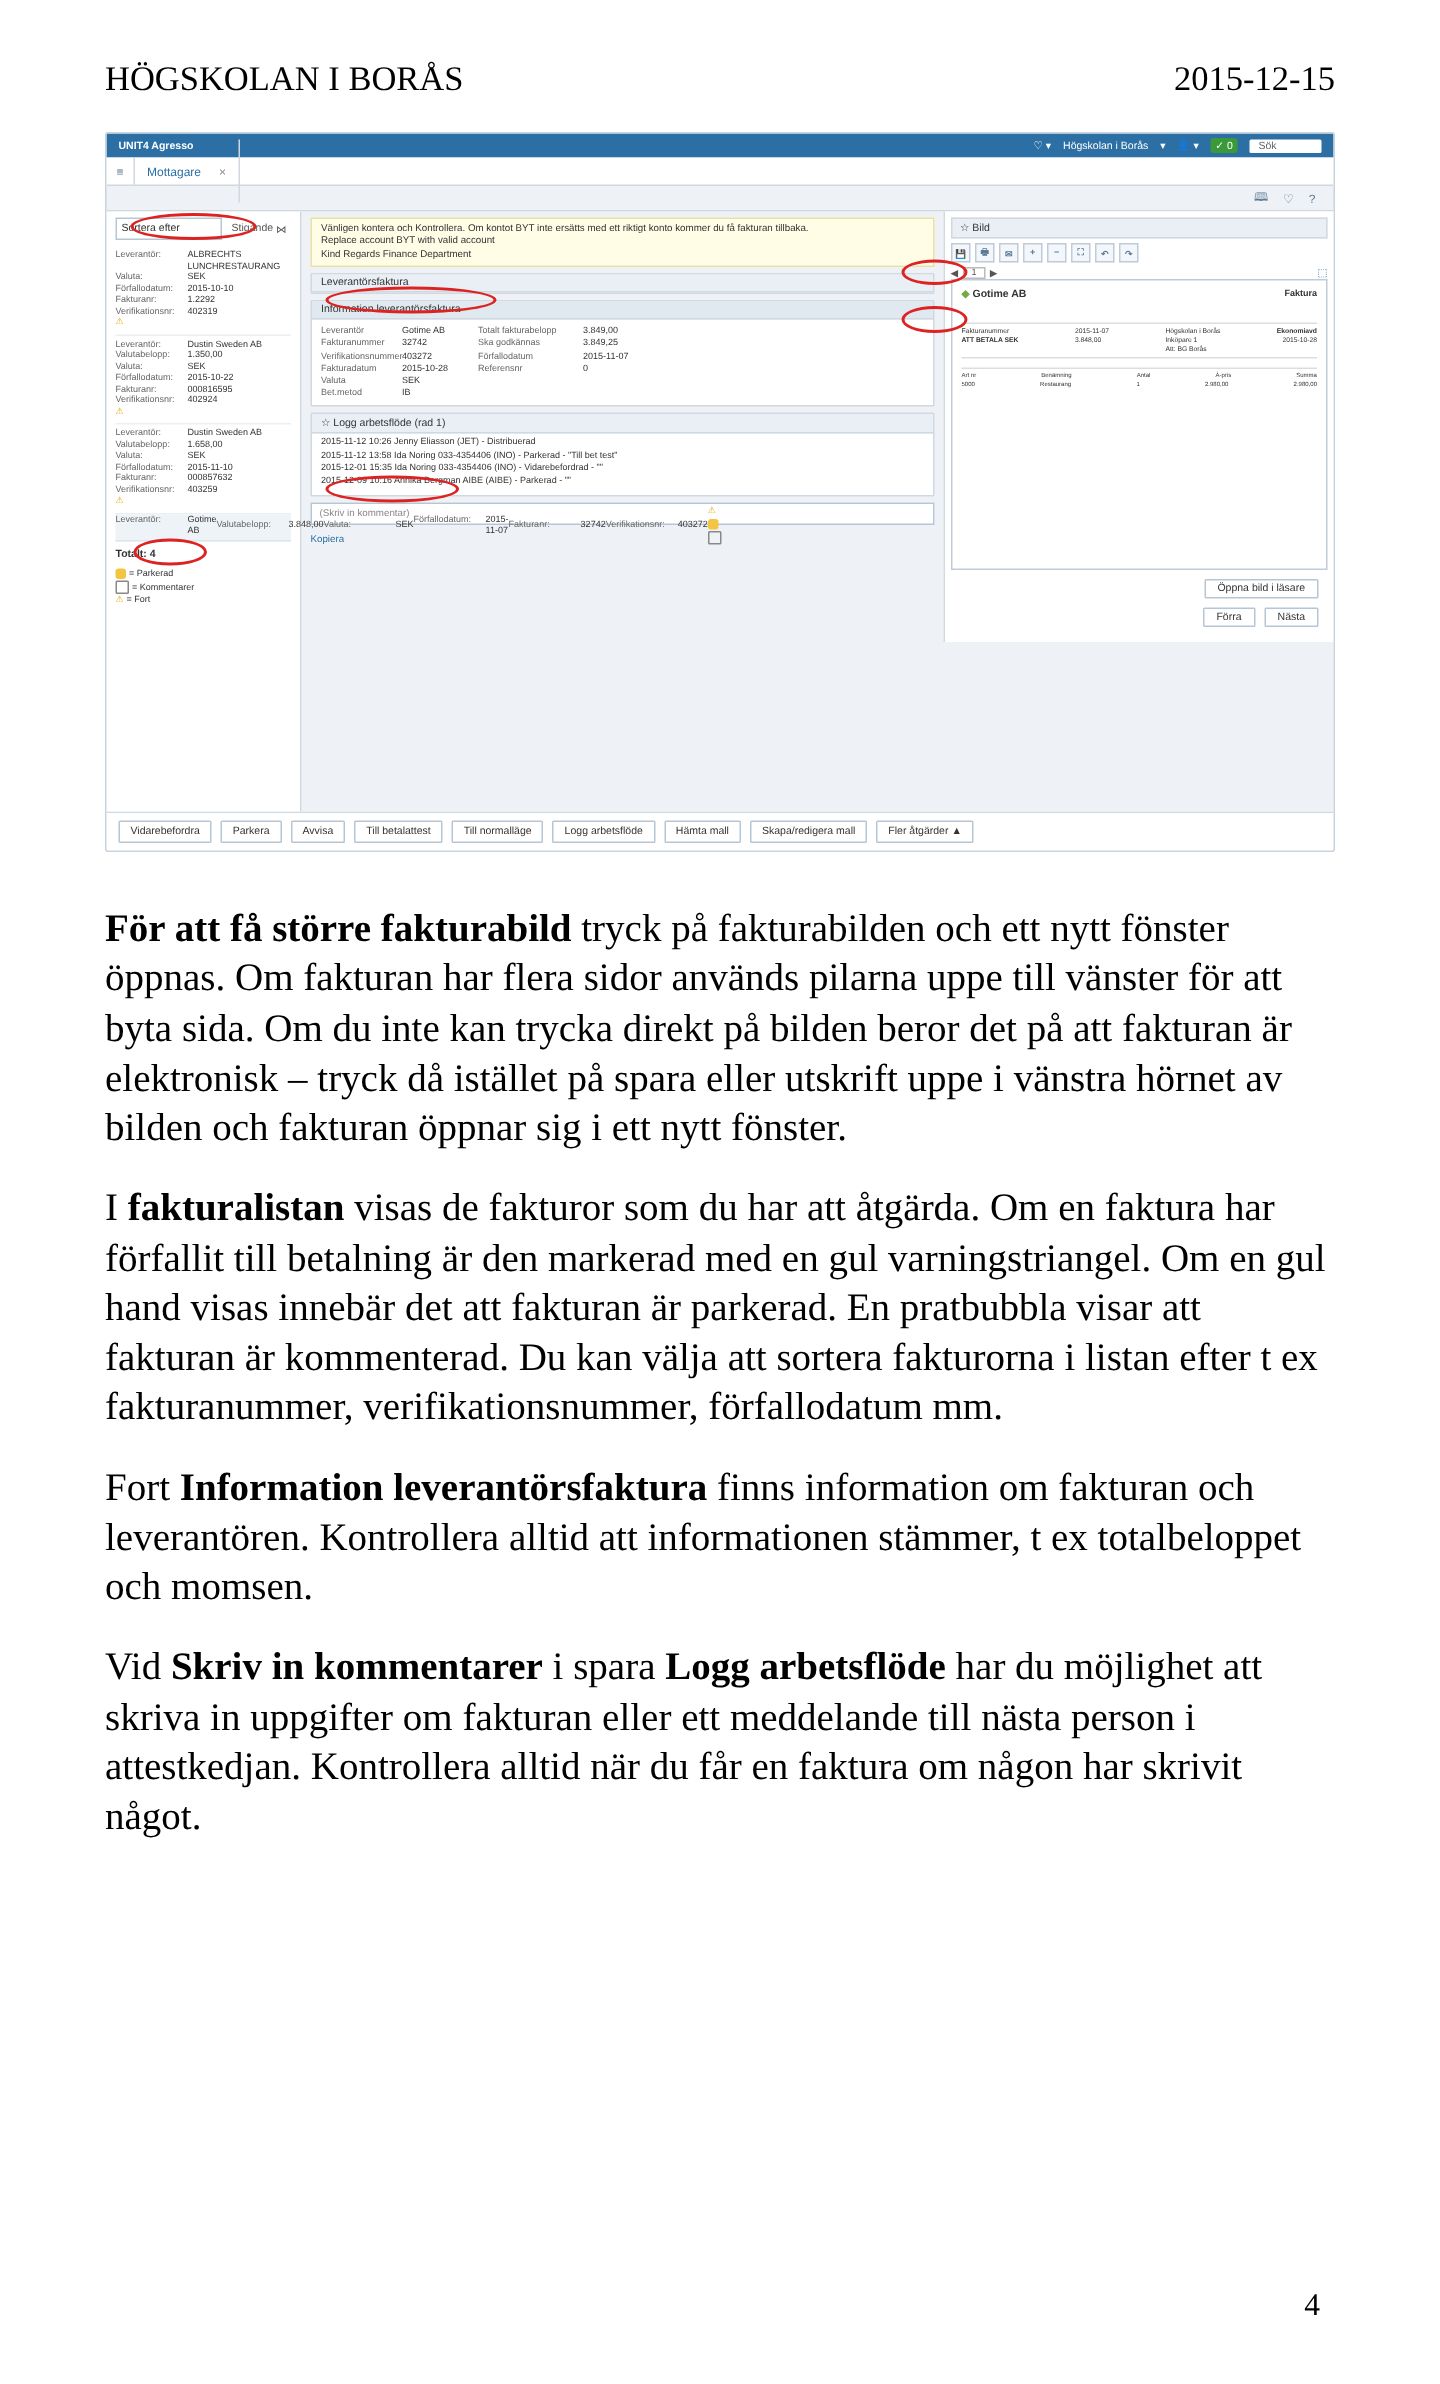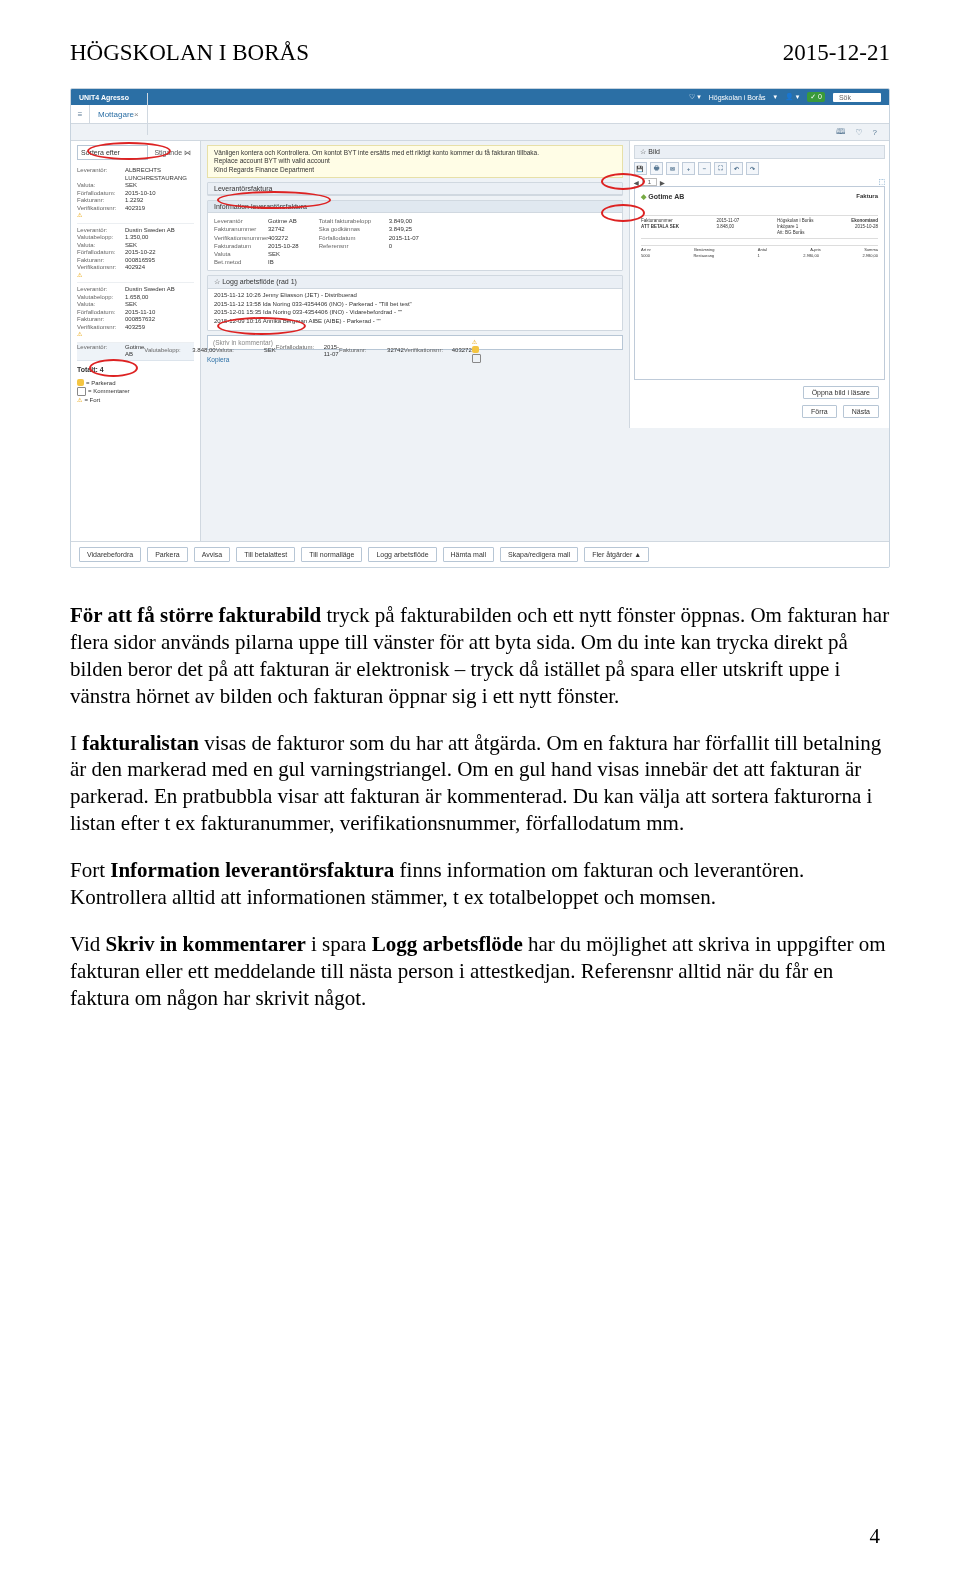--- a/index.html
+++ b/index.html
@@ -5,21 +5,21 @@
   html,body{margin:0;padding:0;background:#fff;font-family:"Times New Roman",Times,serif;color:#000}
   .page{width:960px;min-height:1589px;margin:0 auto;position:relative;box-sizing:border-box;padding:40px 70px 50px}
   .hdr{display:flex;justify-content:space-between;font-size:23px;margin-bottom:22px}
   .shot{border:1px solid #c7d3de;background:#eef2f6;border-radius:2px;width:100%;box-sizing:border-box;margin-bottom:34px;overflow:hidden;font-family:Arial,Helvetica,sans-serif}
   .topbar{background:#2b6fa5;height:16px;display:flex;align-items:center;justify-content:space-between;padding:0 8px;font-size:7px;color:#fff}
   .topbar .left{display:flex;align-items:center;gap:6px}
   .topbar .right{display:flex;align-items:center;gap:8px}
   .search-box{background:#fff;color:#666;padding:1px 30px 1px 6px;font-size:7px;border-radius:1px}
   .tabrow{background:#fff;height:18px;border-bottom:1px solid #d0d8e0;display:flex;align-items:center;font-size:8px}
   .tabrow .menu-icon{width:18px;height:18px;border-right:1px solid #d0d8e0;display:flex;align-items:center;justify-content:center;color:#5a7a95}
-  .tab{padding:12px 8px;height:100%;display:flex;align-items:center;border-right:1px solid #d0d8e0;color:#2b6fa5;gap:0}
+  .tab{padding:12px 8px;height:100%;display:flex;align-items:center;border-right:1px solid #d0d8e0;color:#2b6fa5;gap:12px}
   .tab .x{color:#888}
   .iconrow{height:16px;border-bottom:1px solid #d0d8e0;display:flex;justify-content:flex-end;align-items:center;gap:10px;padding:0 12px;font-size:8px;color:#5a7a95}
   .body{display:flex;min-height:400px;font-size:7px;color:#333}
   .side{width:130px;background:#fff;border-right:1px solid #d0d8e0;padding:4px 6px;box-sizing:border-box}
   .sortrow{display:flex;align-items:center;gap:3px;margin-bottom:4px}
   .sel{border:1px solid #b7c6d5;background:#fff;padding:1px 3px;font-size:7px;height:11px;display:flex;align-items:center;flex:1}
   .stig{padding:1px 3px;height:11px;display:flex;align-items:center;color:#555}
   .fakti{padding:3px 0;border-bottom:1px solid #eceff2;font-size:6px;line-height:1.25}
   .fakti .row{display:flex}
   .fakti .lab{width:48px;color:#666}
@@ -51,31 +51,31 @@
   .page-ctrl{display:flex;align-items:center;gap:3px;font-size:6px;color:#555}
   .doc{border:1px solid #bfcbd9;background:#fff;min-height:180px;padding:6px;font-size:5px;line-height:1.2}
   .main-flex{display:flex}
   .main-left{flex:1;min-width:0}
   .nav-btns{display:flex;justify-content:flex-end;gap:6px;padding:6px}
   .btn{border:1px solid #b7c6d5;background:#fff;font-size:7px;padding:2px 8px;color:#333;border-radius:1px}
   .det{background:#e0e8f0;border-top:1px solid #c0ccda;padding:3px 8px;font-size:7.5px;font-weight:bold;color:#333}
   .foot{background:#fff;border-top:1px solid #d0d8e0;padding:5px 8px;display:flex;gap:6px}
   .foot .btn{font-size:7px;padding:3px 7px}
   .oval-red-h{position:absolute;border:2px solid #d22;border-radius:50%;pointer-events:none}
-  .txt{font-size:21px;line-height:1.28;margin:0 0 20px 0}
+  .txt{font-size:26px;line-height:1.28;margin:0 0 20px 0}
   .b{font-weight:bold}
   .pagenum{position:absolute;bottom:40px;right:80px;font-size:21px}
 </style>
 </head>
 <body>
 
 <div class="page">
   <div class="hdr">
     <span>HÖGSKOLAN I BORÅS</span>
-    <span>2015-12-21</span>
+    <span>2015-12-15</span>
   </div>
 
   <div class="shot" style="position:relative">
 
     <div class="topbar">
       <div class="left">
         <span style="font-weight:bold">UNIT4 Agresso</span>
       </div>
       <div class="right">
         <span>♡ ▾</span>
@@ -387,17 +387,17 @@
   <p class="txt">
     <span class="b">För att få större fakturabild </span><span>tryck på fakturabilden och ett nytt fönster öppnas. Om fakturan har flera sidor används pilarna uppe till vänster för att byta sida. Om du inte kan trycka direkt på bilden beror det på att fakturan är elektronisk – tryck då istället på spara eller utskrift uppe i vänstra hörnet av bilden och fakturan öppnar sig i ett nytt fönster.</span>
   </p>
   <p class="txt">
     <span>I </span><span class="b">fakturalistan</span><span> visas de fakturor som du har att åtgärda. Om en faktura har förfallit till betalning är den markerad med en gul varningstriangel. Om en gul hand visas innebär det att fakturan är parkerad. En pratbubbla visar att fakturan är kommenterad. Du kan välja att sortera fakturorna i listan efter t ex fakturanummer, verifikationsnummer, förfallodatum mm.</span>
   </p>
   <p class="txt">
     <span>Fort </span><span class="b">Information leverantörsfaktura</span><span> finns information om fakturan och leverantören. Kontrollera alltid att informationen stämmer, t ex totalbeloppet och momsen.</span>
   </p>
   <p class="txt">
-    <span>Vid </span><span class="b">Skriv in kommentarer</span><span> i spara </span><span class="b">Logg arbetsflöde</span><span> har du möjlighet att skriva in uppgifter om fakturan eller ett meddelande till nästa person i attestkedjan. Referensnr alltid när du får en faktura om någon har skrivit något.</span>
+    <span>Vid </span><span class="b">Skriv in kommentarer</span><span> i spara </span><span class="b">Logg arbetsflöde</span><span> har du möjlighet att skriva in uppgifter om fakturan eller ett meddelande till nästa person i attestkedjan. Kontrollera alltid när du får en faktura om någon har skrivit något.</span>
   </p>
 
   <div class="pagenum">4</div>
 </div>
 
 </body></html>

